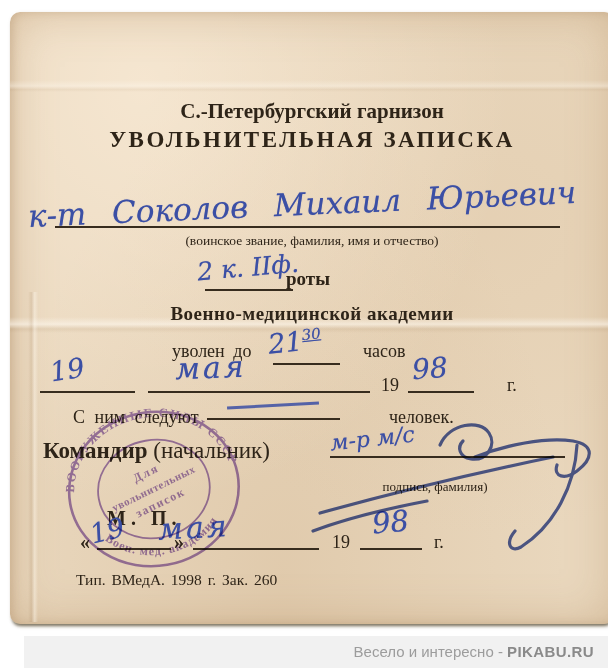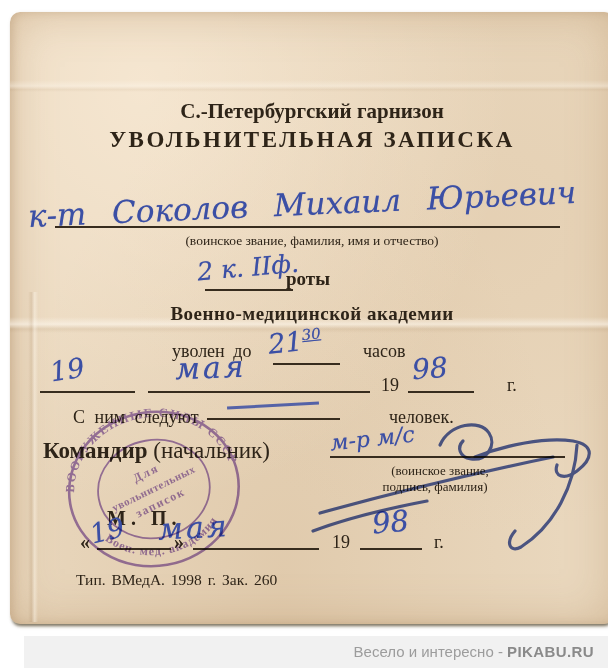--- a/index.html
+++ b/index.html
@@ -86,21 +86,20 @@
   <div class="crease" style="left:217px;top:392px;width:92px;height:0;border-top:3px solid #3b4fa5;transform:rotate(-3deg);opacity:0.85;"></div>
   <div class="rule" style="left:197px;top:406px;width:133px;"></div>
   <div class="print" style="left:350px;top:395px;font-size:18px;margin-left:29px;">человек.</div>
 
   <div class="print" style="left:33px;top:426px;font-size:23px;">
     <span class="bold">Командир</span>
     <span>(начальник)</span>
   </div>
   <div class="hand" style="left:320px;top:414px;font-size:22px;transform:rotate(-6deg);">м-р м/с</div>
   <div class="rule" style="left:320px;top:444px;width:235px;"></div>
-  <div class="print" style="left:345px;top:451px;width:170px;text-align:center;font-size:13px;">(воинское звание,</div>
   <div class="print" style="left:340px;top:467px;width:170px;text-align:center;font-size:13px;">подпись, фамилия)</div>
 
   <div class="print bold" style="left:97px;top:487px;font-size:20px;letter-spacing:5px;margin-top:8px;">М. П.</div>
 
   <div class="hand" style="left:80px;top:503px;font-size:27px;transform:rotate(-14deg);">19</div>
   <div class="hand" style="left:148px;top:498px;font-size:30px;letter-spacing:3px;transform:rotate(-3deg);">мая</div>
   <div class="hand" style="left:362px;top:493px;font-size:29px;transform:rotate(-5deg);">98</div>
   <div class="print bold" style="left:70px;top:519px;font-size:20px;">«</div>
   <div class="rule" style="left:87px;top:536px;width:74px;"></div>
   <div class="print bold" style="left:164px;top:519px;font-size:20px;">»</div>

